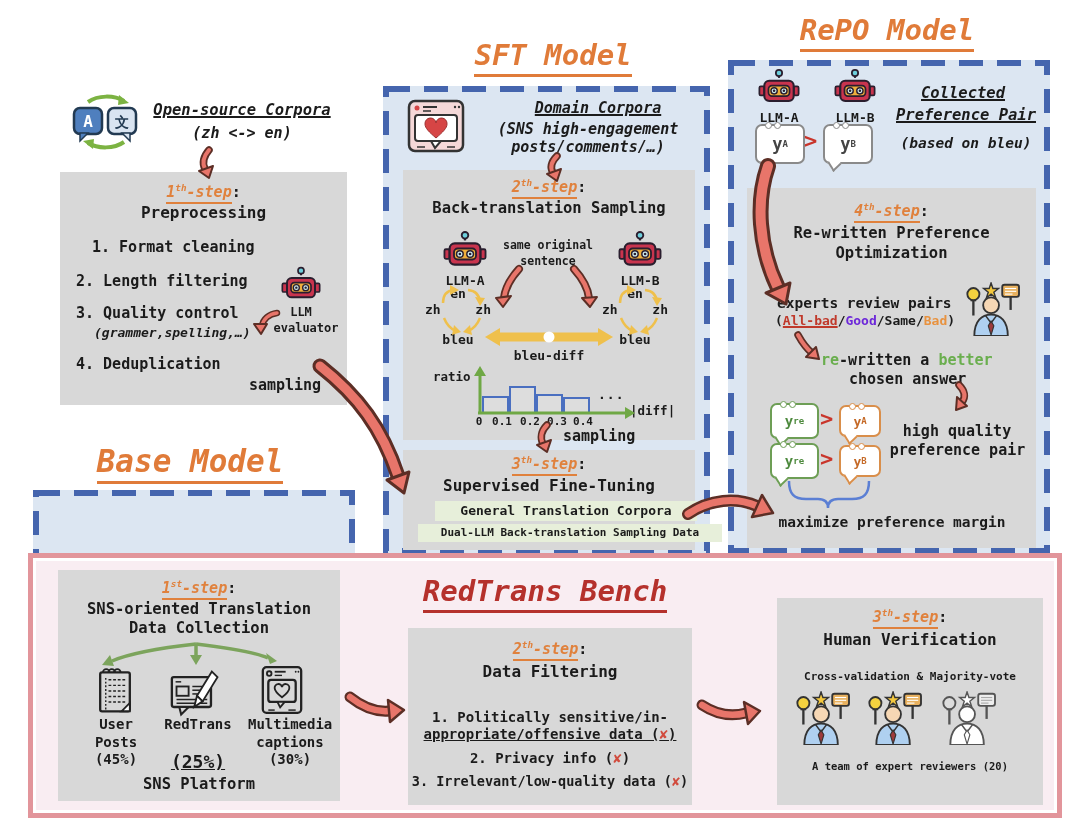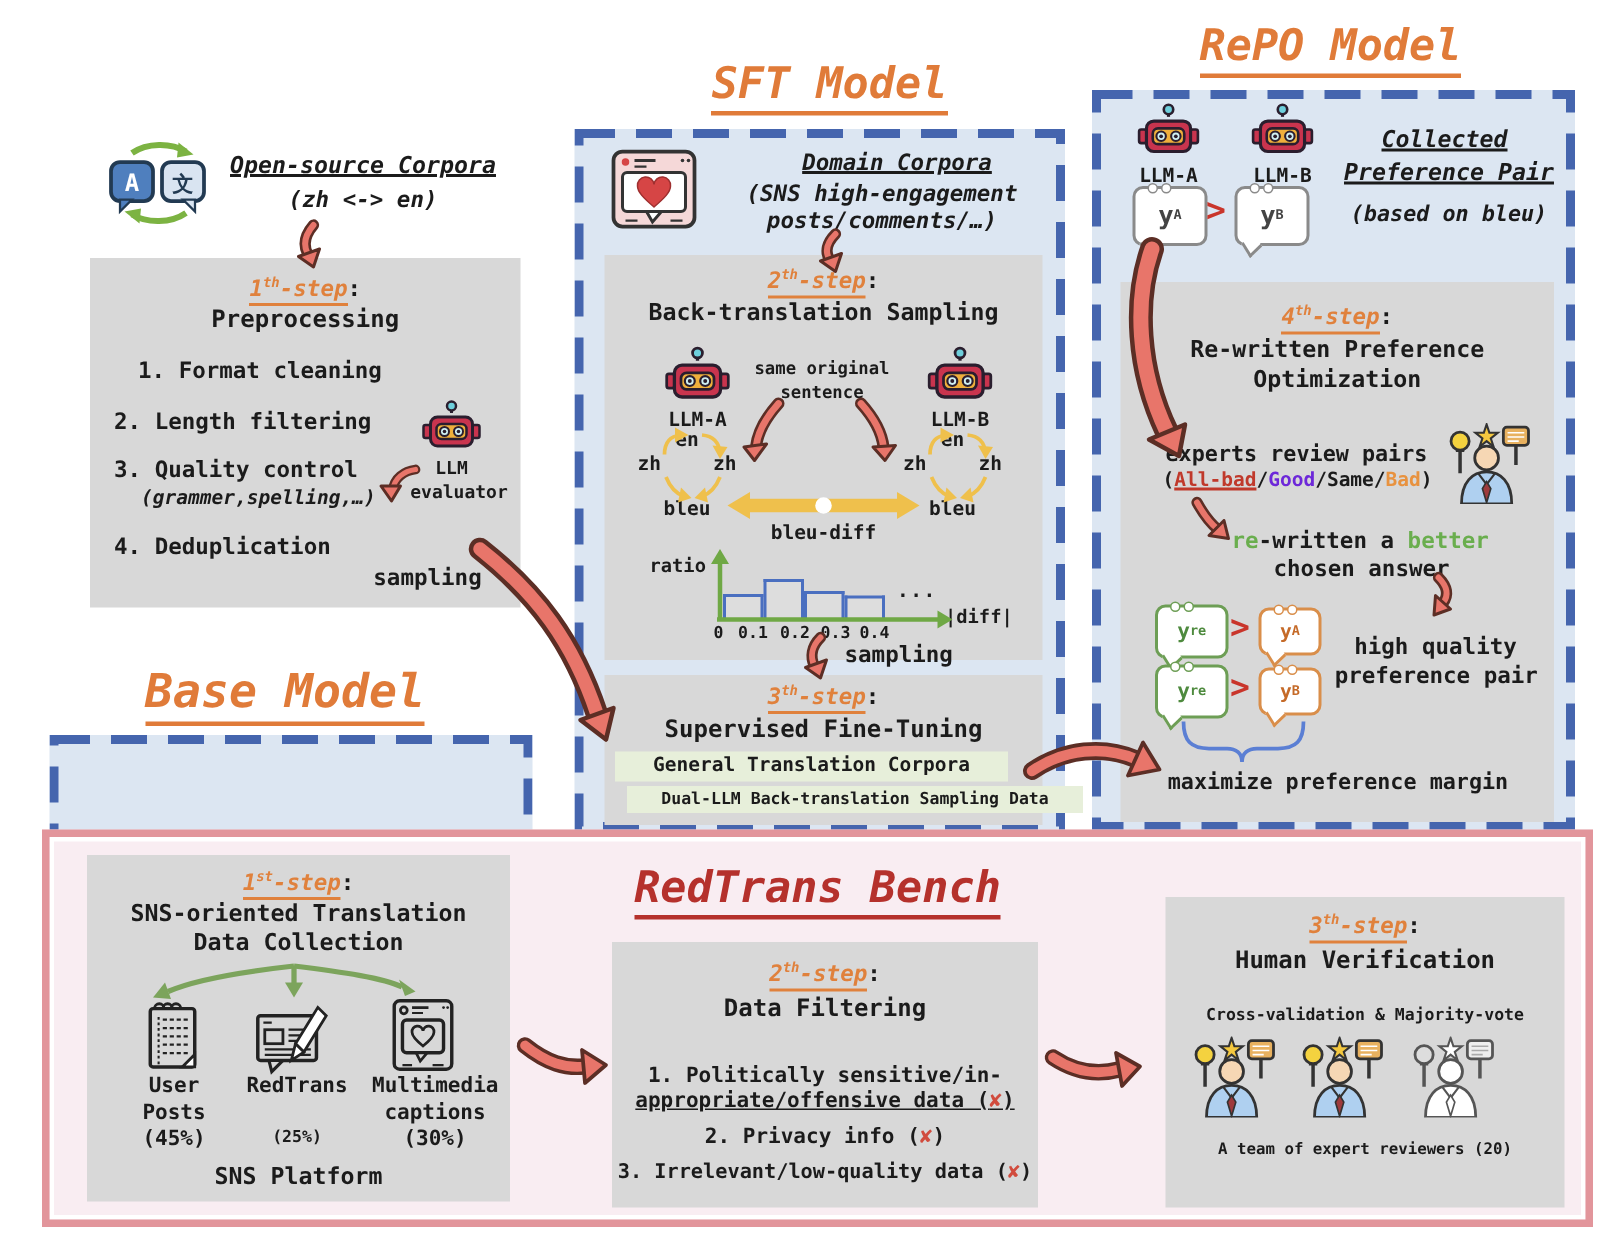--- a/index.html
+++ b/index.html
@@ -187,21 +187,21 @@
           <line x1="8" y1="51" x2="15" y2="51" stroke="#222" stroke-width="1.6"></line>
           <line x1="30" y1="51" x2="38" y2="51" stroke="#222" stroke-width="1.6"></line>
         </svg>
       </span>
       <div class="t c" style="left:20px;width:76px;top:146px;font-size:14px;">
           <span style="display:block">User</span>
           <span style="display:block">Posts</span>
           <span style="display:block">(45%)</span>
         </div>
       <div class="t c" style="left:102px;width:76px;top:146px;font-size:14px;">RedTrans</div>
-      <div class="t c" style="left:102px;width:76px;top:181px;font-size:11px;">(25%)</div>
+      <div class="t c" style="left:102px;width:76px;top:181px;font-size:18px;text-decoration:underline;">(25%)</div>
       <div class="t c" style="left:190px;width:84px;top:146px;font-size:14px;">
           <span style="display:block">Multimedia</span>
           <span style="display:block">captions</span>
           <span style="display:block">(30%)</span>
         </div>
       <div class="t c" style="left:0;right:0;top:205px;font-size:15.5px;">SNS Platform</div>
     </div>
 
     <div class="panel-grey" style="left:375px;top:70px;width:284px;height:177px;">
       <div class="t c step" style="left:0;right:0;top:12px;"><span class="step-u"><span>2</span><sup>th</sup><span>-step</span></span><span>:</span></div>
@@ -384,21 +384,21 @@
     <div class="t c" style="left:166px;width:28px;top:245px;font-size:11px;">0.4</div>
     <div class="t" style="left:195px;top:217px;font-size:13px;letter-spacing:1px;">...</div>
     <div class="t" style="left:227px;top:233px;font-size:12.5px;">|diff|</div>
   </div>
 
   <div class="t z4" style="left:563px;top:427px;font-size:15px;">sampling</div>
 
   <div class="panel-grey z3" style="left:403px;top:450px;width:292px;height:100px;">
     <div class="t c step" style="left:0;right:0;top:5px;"><span class="step-u"><span>3</span><sup>th</sup><span>-step</span></span><span>:</span></div>
     <div class="t c" style="left:0;right:0;top:26px;font-size:16px;">Supervised Fine-Tuning</div>
-    <div class="green-strip" style="left:7px;top:51px;width:262px;height:20px;line-height:20px;font-size:13px;">General Translation Corpora</div>
+    <div class="green-strip" style="left:32px;top:51px;width:262px;height:20px;line-height:20px;font-size:13px;">General Translation Corpora</div>
     <div class="green-strip" style="left:15px;top:74px;width:304px;height:18px;line-height:18px;font-size:11px;">Dual-LLM Back-translation Sampling Data</div>
   </div>
 
   <div class="panel-grey z3" style="left:747px;top:188px;width:289px;height:360px;">
     <div class="t c step" style="left:0;right:0;top:14px;"><span class="step-u"><span>4</span><sup>th</sup><span>-step</span></span><span>:</span></div>
     <div class="t c" style="left:0;right:0;top:36px;font-size:15.5px;">Re-written Preference</div>
     <div class="t c" style="left:0;right:0;top:56px;font-size:15.5px;">Optimization</div>
     <div class="t" style="left:30px;top:106px;font-size:14.5px;">experts review pairs</div>
     <div class="t" style="left:28px;top:125px;font-size:13px;"><span>(</span><span class="tag-red">All-bad</span><span>/</span><span class="tag-green">Good</span><span>/</span><span>Same</span><span>/</span><span class="tag-orange">Bad</span><span>)</span></div>
     <span class="abs" style="left:216px;top:94px;">

